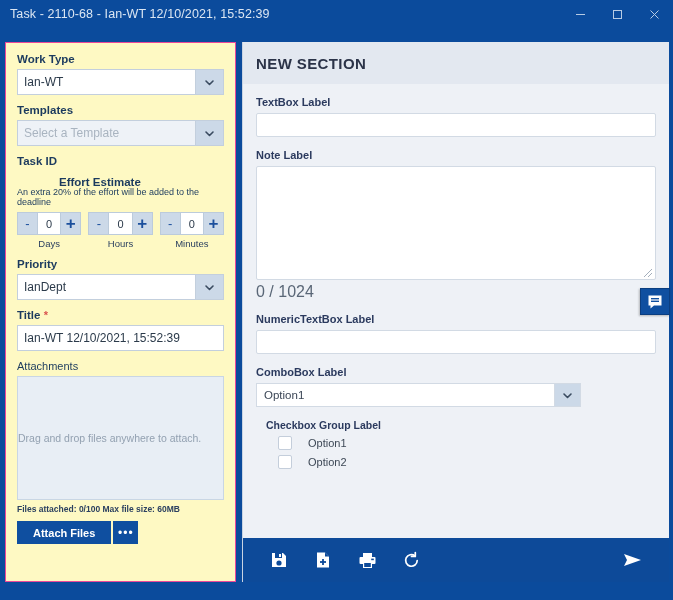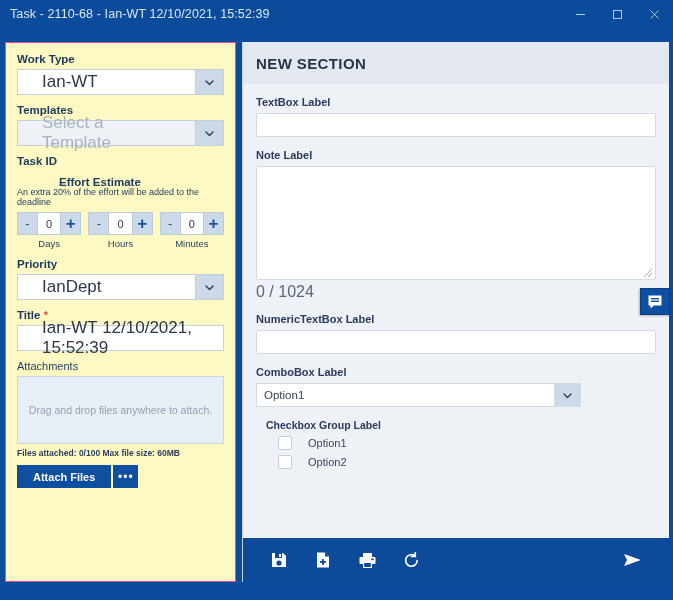--- a/index.html
+++ b/index.html
@@ -52,22 +52,22 @@
   .flabel {
     font-size: 11.5px; font-weight: bold; color: #1b3a5e;
     margin-bottom: 4px; display: block;
   }
   .req { color: #d9534f; font-weight: bold; font-size: 11px; }
   .sub-note { font-size: 9px; color: #1b3a5e; margin: -2px 0 5px 0; }
   .input-row { display: flex; align-items: stretch; }
   .txt {
     flex: 1 1 auto; height: 26px;
     background: #fff; border: 1px solid #c3cfdd;
-    font-size: 17px; color: #2b3a4a;
-    padding: 0 24px; display: flex; align-items: center;
+    font-size: 12px; color: #2b3a4a;
+    padding: 0 6px; display: flex; align-items: center;
     font-family: "Liberation Sans", sans-serif;
     outline: none;
   }
   .txt.readonly { background: #eef2f7; }
   .txt.placeholder { color: #a9b4c0; }
   .dd-btn {
     width: 28px; flex: 0 0 28px;
     background: #ccd9e8; border: 1px solid #c3cfdd; border-left: none;
     display: flex; align-items: center; justify-content: center;
     color: #3a4b60;
@@ -97,23 +97,23 @@
     border-top: 1px solid #bccbdb; border-bottom: 1px solid #bccbdb;
     display: flex; align-items: center; justify-content: center;
     font-size: 11px; color: #2b3a4a;
   }
   .stp-cap {
     text-align: center; font-size: 9.5px; color: #2c4160;
     margin-top: 3px;
   }
   
   .dropzone {
-    height: 68px;
+    height: 124px;
     background: #e8eef5; border: 1px solid #c9d6e4;
-    display: flex; align-items: center; justify-content: center;
+    display: flex; align-items: center; 
     font-size: 10.5px; color: #93a1b1;
   }
   .attach-meta {
     font-size: 8.5px; color: #2c4160;
     margin-top: 4px; font-weight: bold;
   }
   .attach-row { display: flex; margin-top: 7px; }
   .attach-btn {
     background: #0f4fa0; color: #fff;
     font-size: 11px; font-weight: bold;

